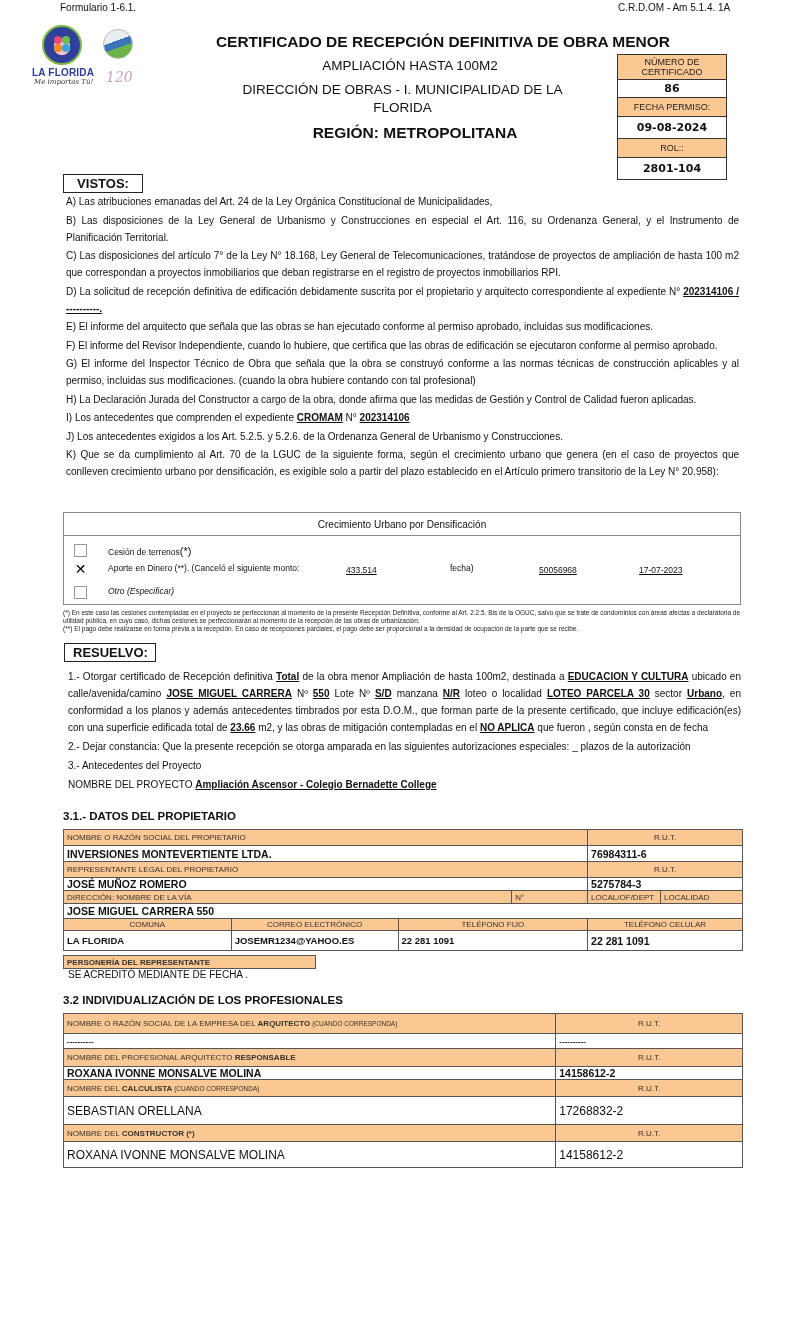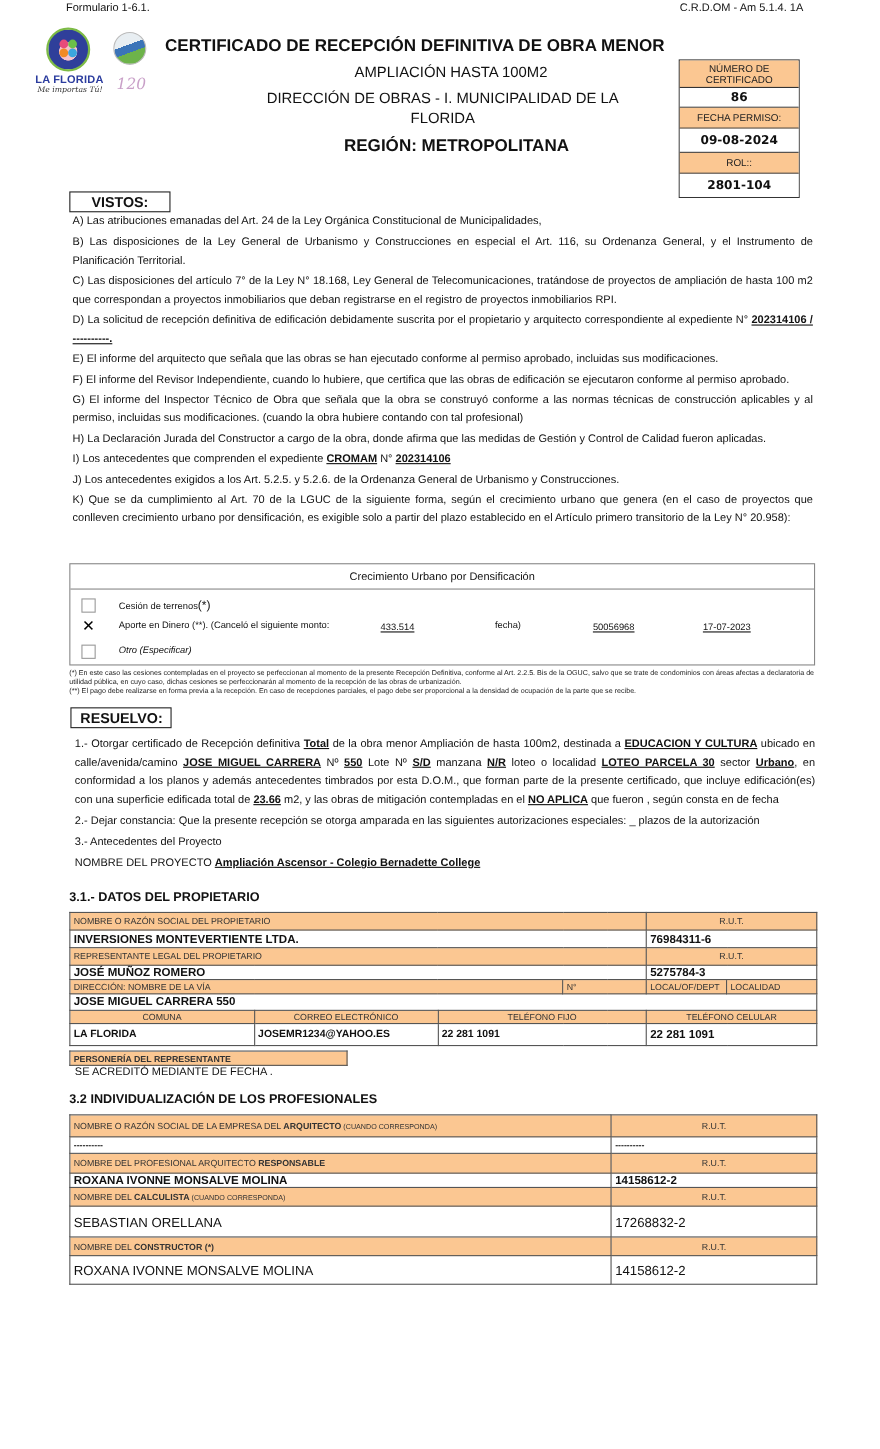--- a/index.html
+++ b/index.html
@@ -13,34 +13,34 @@
   .logo-circle { position: absolute; left: 12px; top: 0; width: 40px; height: 40px; border-radius: 50%;
     background: radial-gradient(circle at 50% 55%, #f7c2c9 0 30%, #2f3f9a 32% 100%); border: 2px solid #7dbb45; }
   .logo-heart { position: absolute; left: 24px; top: 11px; width: 16px; height: 16px; }
   .logo-heart span { position: absolute; width: 8px; height: 8px; border-radius: 50%; }
   .logo-text { position: absolute; left: 2px; top: 42px; font-weight: bold; color: #2b3c9e; font-size: 10px; letter-spacing: 0.2px; }
   .logo-sub { position: absolute; left: 4px; top: 53px; font-style: italic; font-size: 7px; color: #333; font-family: "DejaVu Serif", serif; }
   .logo-2 { position: absolute; left: 73px; top: 4px; width: 30px; height: 30px; border-radius: 50%;
     background: linear-gradient(160deg, #e8eef2 0 40%, #3b74b8 40% 60%, #6db34a 60% 100%); border: 1px solid #bbb; }
   .logo-120 { position: absolute; left: 76px; top: 44px; font-size: 14px; font-style: italic; color: #c9a0c8; font-family: "DejaVu Serif", serif; }
 
-  .title { left: 150px; top: 33px; width: 520px; text-align: left; font-weight: bold; font-size: 15.5px; }
+  .title { left: 150px; top: 33px; width: 520px; text-align: right; font-weight: bold; font-size: 15.5px; }
   .subtitle { left: 260px; top: 58px; width: 300px; text-align: center; font-size: 13.5px; }
   .dom { left: 230px; top: 81px; width: 345px; text-align: center; font-size: 13.5px; line-height: 18px; }
   .region { left: 240px; top: 124px; width: 350px; text-align: center; font-weight: bold; font-size: 15.5px; }
 
   .cert-box { left: 617px; top: 54px; width: 110px; border: 1px solid #333; font-size: 9px; text-align: center; }
   .cert-box .lbl { background: #fbc792; border-bottom: 1px solid #333; color: #222; line-height: 10px; padding: 2px 0; }
   .cert-box .val { background: #fff; border-bottom: 1px solid #333; font-weight: bold; font-family: "DejaVu Sans", sans-serif; font-size: 11px; padding: 2px 0; }
   .cert-box .val:last-child { border-bottom: none; }
   .cert-box .lbl.tall { padding: 4px 0; }
   .cert-box .val.tall { padding: 4px 0; }
 
   .sec-head { border: 1.5px solid #222; font-weight: bold; font-size: 13px; padding: 1px 8px; background: #fff; }
-  .vistos-head { left: 63px; top: 174px; width: 92px; text-align: center; }
+  .vistos-head { left: 63px; top: 174px; width: 80px; text-align: center; }
   .resuelvo-head { left: 64px; top: 643px; width: 92px; text-align: center; }
 
   .para { font-size: 10px; line-height: 17px; text-align: justify; }
   .vistos { left: 66px; top: 193px; width: 673px; }
   .vistos p { margin-bottom: 1.5px; }
   .u { text-decoration: underline; font-weight: bold; }
 
   .dens-box { left: 63px; top: 512px; width: 678px; height: 93px; border: 1px solid #888; font-size: 8.5px; }
   .dens-title { text-align: center; font-size: 10px; padding-top: 6px; height: 23px; border-bottom: 1px solid #888; }
   .chk-row { position: absolute; left: 10px; height: 18px; display: flex; align-items: center; }

